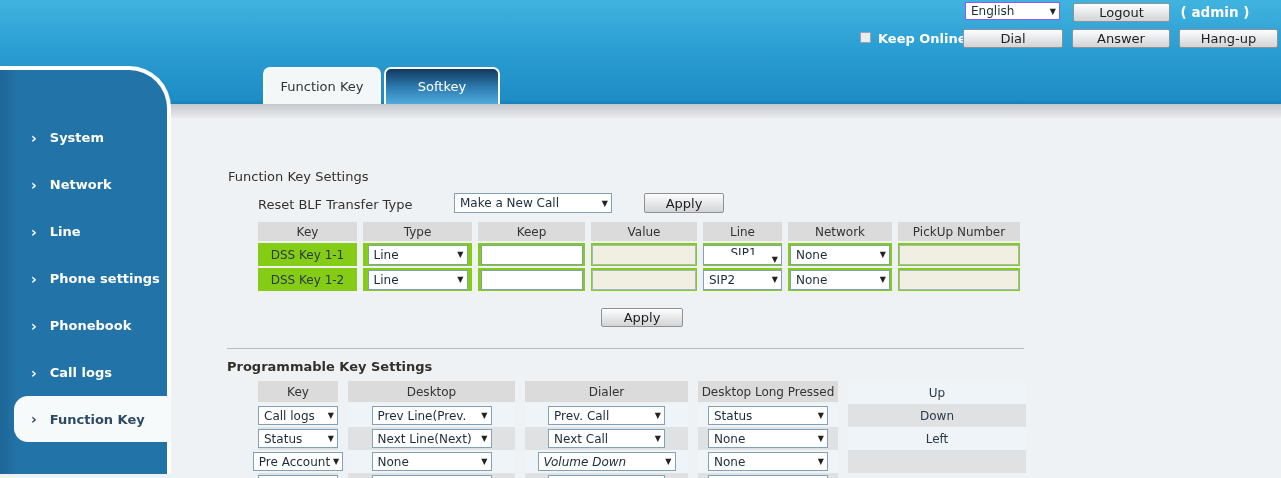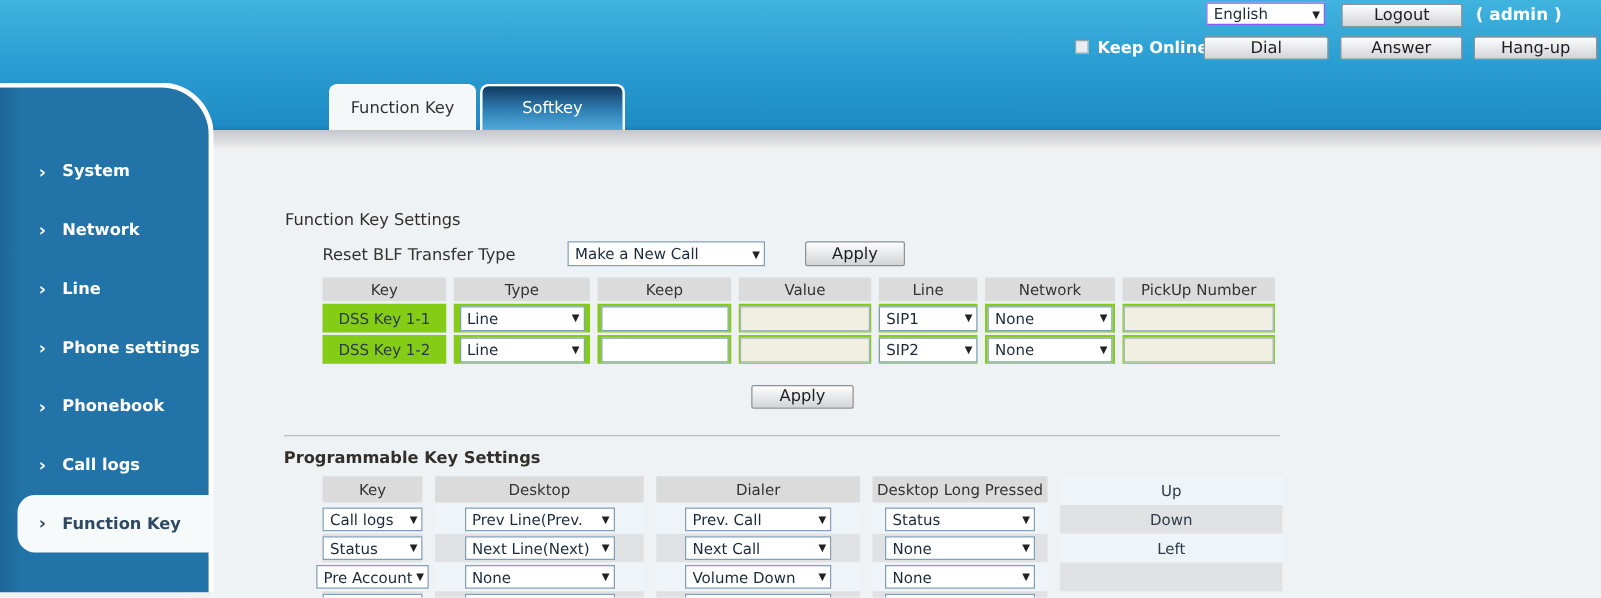--- a/index.html
+++ b/index.html
@@ -126,21 +126,21 @@
           <span class="sel-arrow">▼</span>
         </div>
       </div>
       <div class="td">
         <input class="tin" style="width: 102px;">
       </div>
       <div class="td">
         <input class="tin dis" disabled="" style="width: 104px;">
       </div>
       <div class="td">
-        <div class="fselect" style="width: 79px; height: 20px;">
+        <div class="fselect" style="width: 79px; height: 20px; flex-direction: column;">
           <span class="sel-text">SIP1</span>
           <span class="sel-arrow">▼</span>
         </div>
       </div>
       <div class="td">
         <div class="fselect" style="width: 100px; height: 20px;">
           <span class="sel-text">None</span>
           <span class="sel-arrow">▼</span>
         </div>
       </div>
@@ -243,21 +243,21 @@
           <span class="sel-arrow">▼</span>
         </div>
       </div>
       <div class="td rA">
         <div class="fselect" style="width: 120px; height: 19px;">
           <span class="sel-text">None</span>
           <span class="sel-arrow">▼</span>
         </div>
       </div>
       <div class="td rA">
-        <div class="fselect" style="width: 117px; height: 19px;">
+        <div class="fselect" style="width: 138px; height: 19px; font-style: italic;">
           <span class="sel-text">Volume Down</span>
           <span class="sel-arrow">▼</span>
         </div>
       </div>
       <div class="td rA">
         <div class="fselect" style="width: 120px; height: 19px;">
           <span class="sel-text">None</span>
           <span class="sel-arrow">▼</span>
         </div>
       </div>

